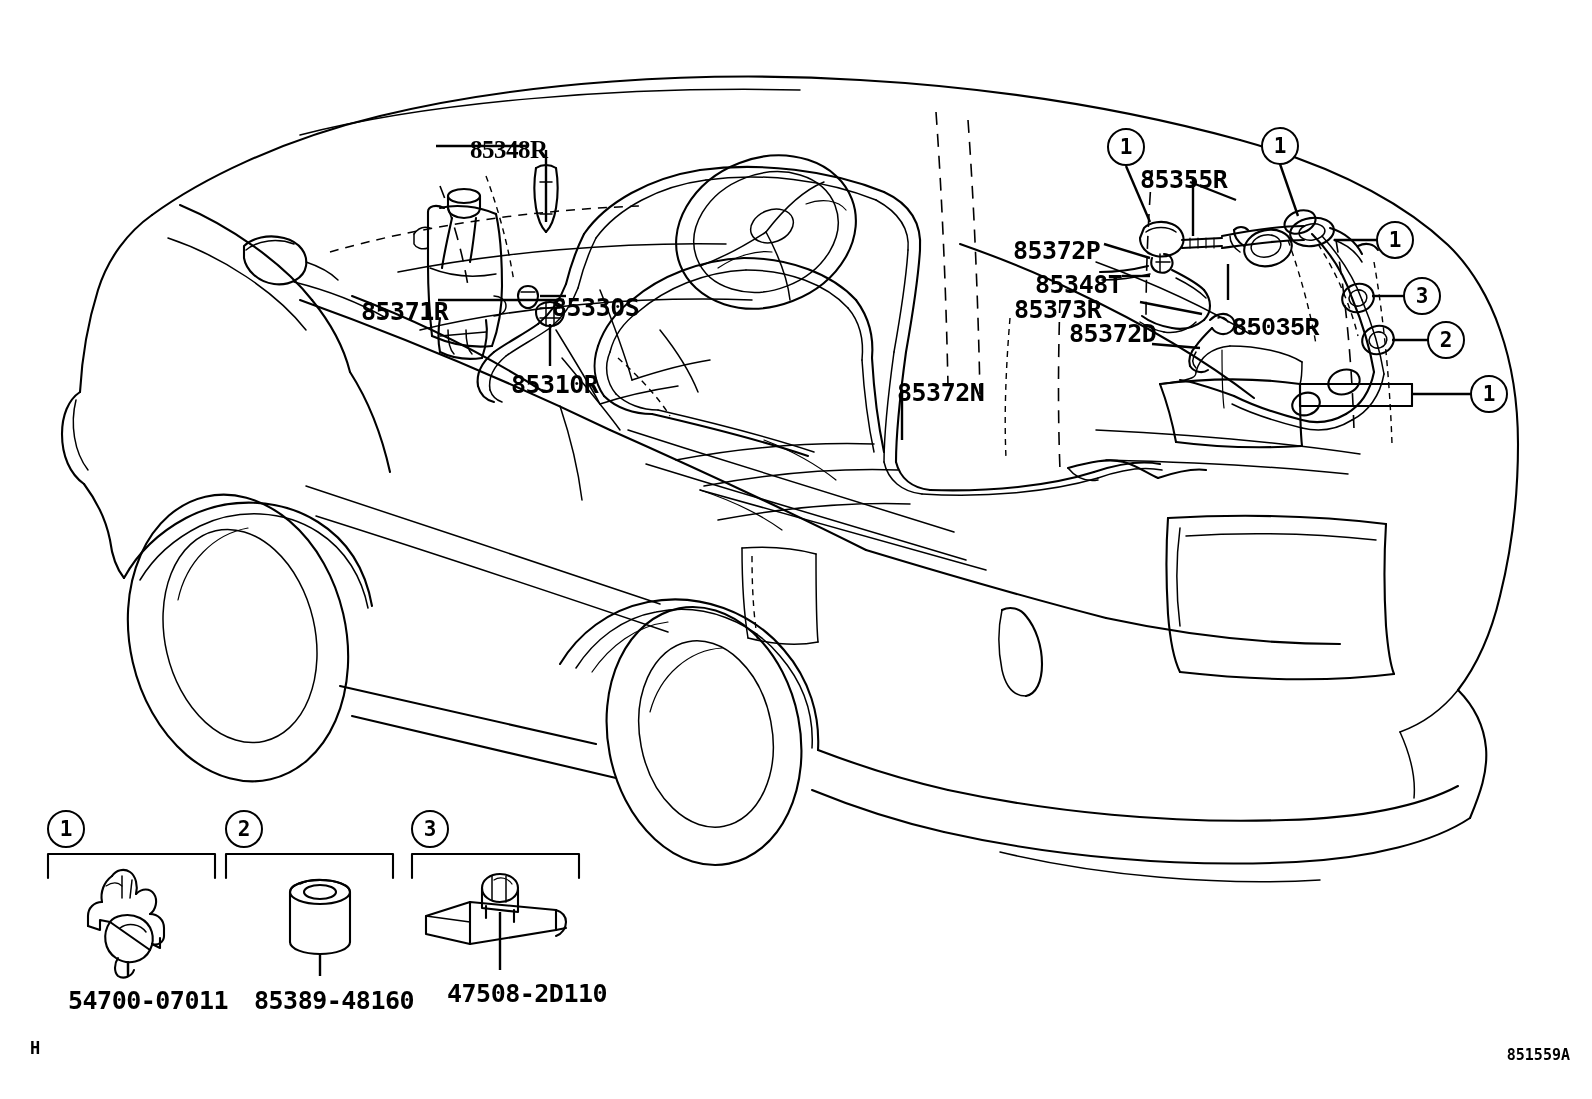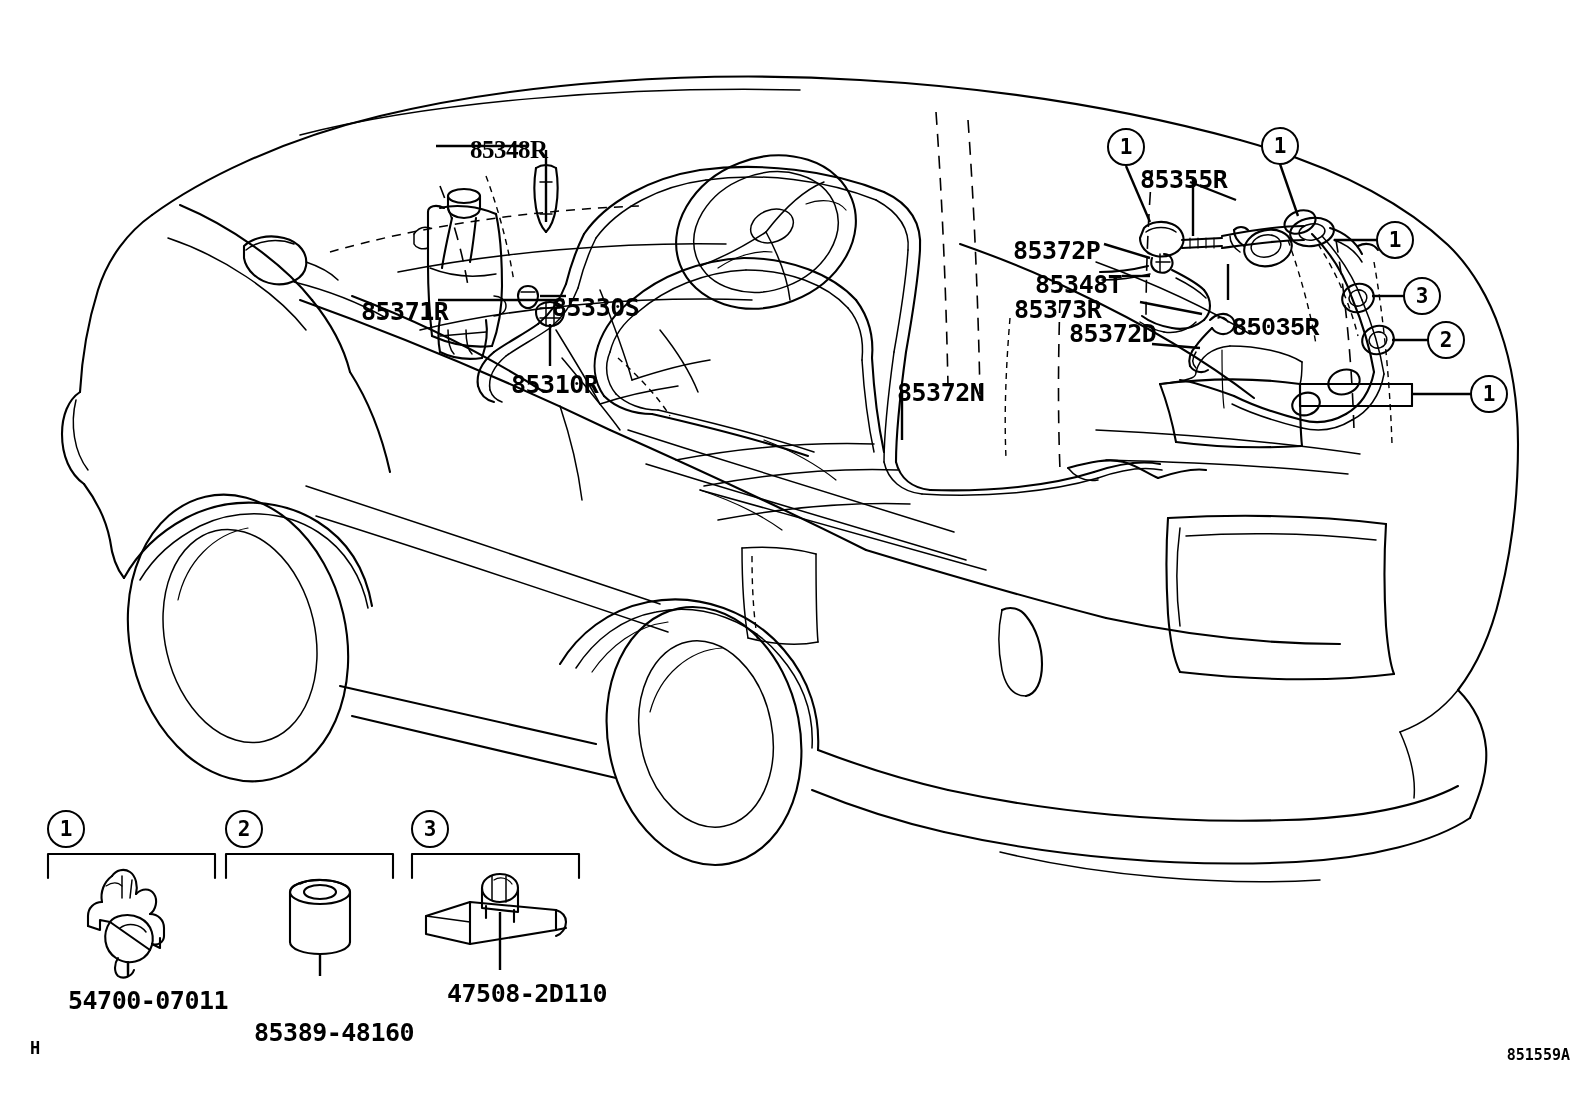--- a/index.html
+++ b/index.html
@@ -555,20 +555,20 @@
   <span class="cnum" style="left:1428px;top:322px;">2</span>
   <span class="cnum" style="left:1471px;top:376px;">1</span>
 </div>
 
 <div>
   <span class="cnum" style="left:48px;top:811px;">1</span>
   <span class="cnum" style="left:226px;top:811px;">2</span>
   <span class="cnum" style="left:412px;top:811px;">3</span>
 
   <span class="lbl" style="left:68px;top:988px;">54700-07011</span>
-  <span class="lbl" style="left:254px;top:988px;margin-top:32px;">85389-48160</span>
+  <span class="lbl" style="left:254px;top:988px;">85389-48160</span>
   <span class="lbl" style="left:447px;top:981px;">47508-2D110</span>
 </div>
 
 <span class="footmark">H</span>
 <span class="figid">851559A</span>
 
 </div>
 
 </body></html>

